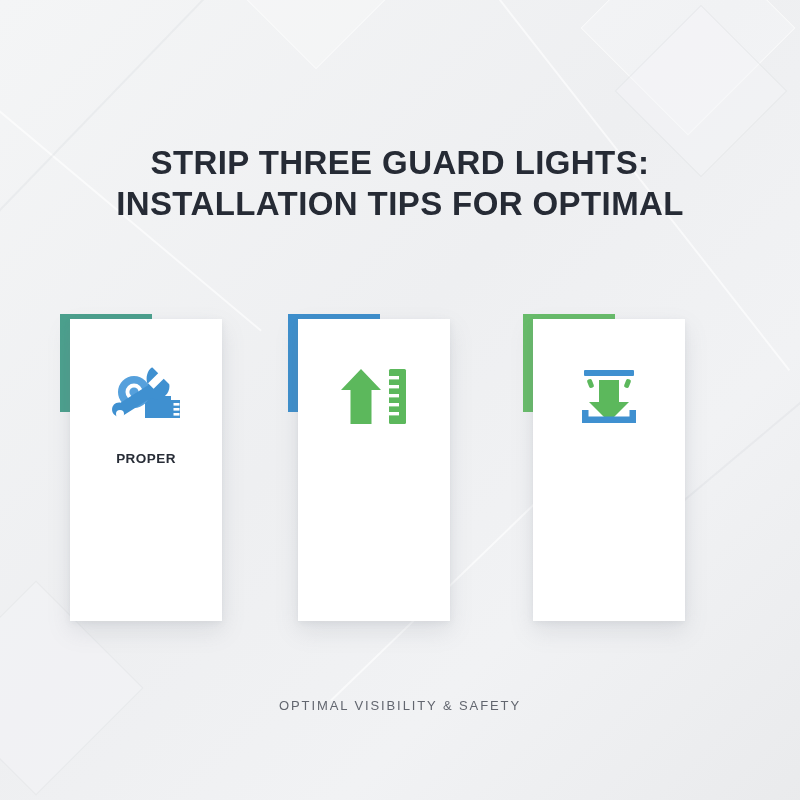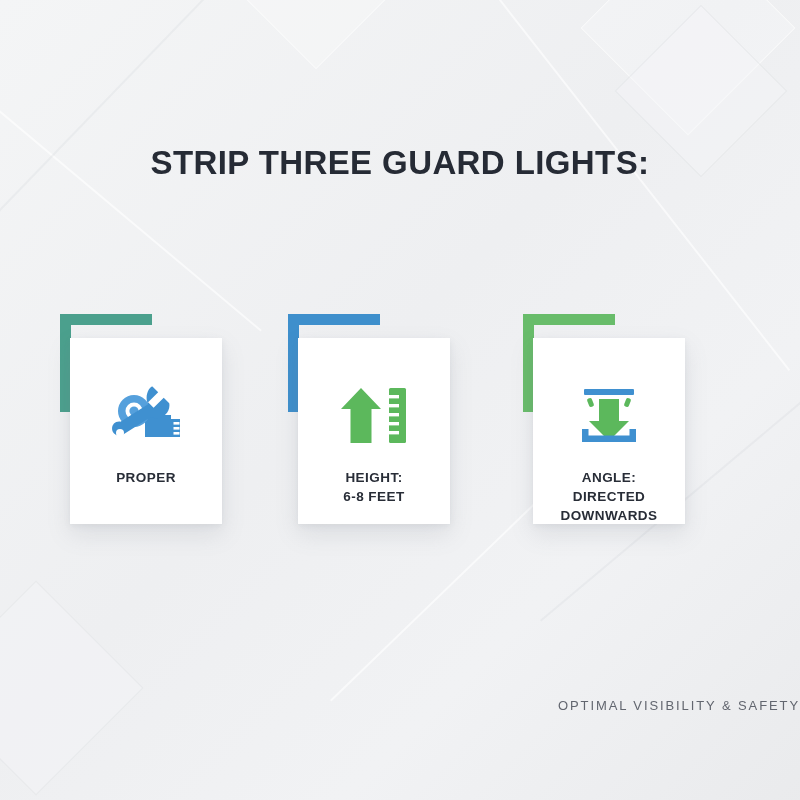--- a/index.html
+++ b/index.html
@@ -76,23 +76,23 @@
     top: 0;
     width: 92px;
     height: 98px;
     border-left: 11px solid #4ba08d;
     border-top: 11px solid #4ba08d;
     box-sizing: border-box;
   }
   .card {
     position: absolute;
     left: 10px;
-    top: 24px;
+    top: 5px;
     width: 152px;
-    height: 186px;
+    height: 302px;
     background: #ffffff;
     box-shadow: 0 10px 22px rgba(120,125,135,0.16), 0 2px 6px rgba(120,125,135,0.10);
   }
   .icon-box {
     position: absolute;
     left: 0;
     top: 38px;
     width: 100%;
     height: 80px;
     display: flex;
@@ -113,21 +113,21 @@
     text-transform: uppercase;
   }
   .card-label .lline { display: block; }
 
   
   #footer {
     position: absolute;
     left: 0;
     top: 698px;
     width: 800px;
-    text-align: right;
+    text-align: center;
     color: #62666f;
     font-size: 13px;
     letter-spacing: 1.9px;
     text-transform: uppercase;
   }
 </style>
 </head>
 <body>
 
 <div id="canvas">
@@ -139,20 +139,21 @@
     <div class="diag dark" style="left:540px; top:620px; width:420px; height:2px; transform:rotate(-40deg);"></div>
     <div class="diag" style="left:330px; top:700px; width:360px; height:2px; transform:rotate(-44deg);"></div>
     <div class="diamond" style="left:612px; top:-48px; width:150px; height:150px;"></div>
     <div class="diamond alt" style="left:640px; top:30px; width:120px; height:120px;"></div>
     <div class="diamond alt" style="left:-40px; top:612px; width:150px; height:150px;"></div>
     <div class="diamond" style="left:250px; top:-90px; width:130px; height:130px;"></div>
   </div>
 
   <div id="title">
     <span class="tline">STRIP THREE GUARD LIGHTS:</span>
+    <span class="tline">INSTALLATION TIPS FOR OPTIMAL</span>
   </div>
 
   <div class="card-wrap" style="left:60px;">
     <div class="bracket" style="border-left-color:#4ba08d; border-top-color:#4ba08d;"></div>
     <div class="card">
       <div class="icon-box">
         <svg width="74" height="62" viewBox="0 0 74 62" aria-hidden="true">
 
           <path d="M36 30 L62 30 L62 52 L36 52 Z" fill="#3f90d0"></path>
           <rect x="62" y="34" width="9" height="18" fill="#3f90d0"></rect>
@@ -186,46 +187,37 @@
           <path d="M22 3 L42 24 L32.5 24 L32.5 58 L11.5 58 L11.5 24 L2 24 Z" fill="#5cb85c"></path>
 
           <rect x="50" y="3" width="17" height="55" rx="1.5" fill="#5cb85c"></rect>
           <rect x="50" y="10" width="10" height="3.4" fill="#ffffff"></rect>
           <rect x="50" y="19" width="10" height="3.4" fill="#ffffff"></rect>
           <rect x="50" y="28" width="10" height="3.4" fill="#ffffff"></rect>
           <rect x="50" y="37" width="10" height="3.4" fill="#ffffff"></rect>
           <rect x="50" y="46" width="10" height="3.4" fill="#ffffff"></rect>
         </svg>
       </div>
-      <div class="card-label">
-        <span class="lline">HEIGHT:</span>
-        <span class="lline">6-8 FEET</span>
-      </div>
     </div>
   </div>
 
   <div class="card-wrap" style="left:523px;">
     <div class="bracket" style="border-left-color:#68bc6a; border-top-color:#68bc6a;"></div>
     <div class="card">
       <div class="icon-box">
         <svg width="66" height="62" viewBox="0 0 66 62" aria-hidden="true">
 
           <rect x="8" y="4" width="50" height="6" rx="1" fill="#3f90d0"></rect>
 
           <rect x="12" y="13" width="5" height="9" rx="2" fill="#5cb85c" transform="rotate(-22 14.5 17.5)"></rect>
           <rect x="49" y="13" width="5" height="9" rx="2" fill="#5cb85c" transform="rotate(22 51.5 17.5)"></rect>
 
           <path d="M23 14 L43 14 L43 36 L53 36 L33 56 L13 36 L23 36 Z" fill="#5cb85c"></path>
 
           <path d="M6 44 L6 57 L60 57 L60 44 L53.5 44 L53.5 50.5 L12.5 50.5 L12.5 44 Z" fill="#3f90d0"></path>
         </svg>
       </div>
-      <div class="card-label">
-        <span class="lline">ANGLE:</span>
-        <span class="lline">DIRECTED</span>
-        <span class="lline">DOWNWARDS</span>
-      </div>
     </div>
   </div>
 
   <div id="footer">OPTIMAL VISIBILITY &amp; SAFETY</div>
 
 </div>
 
 </body></html>

